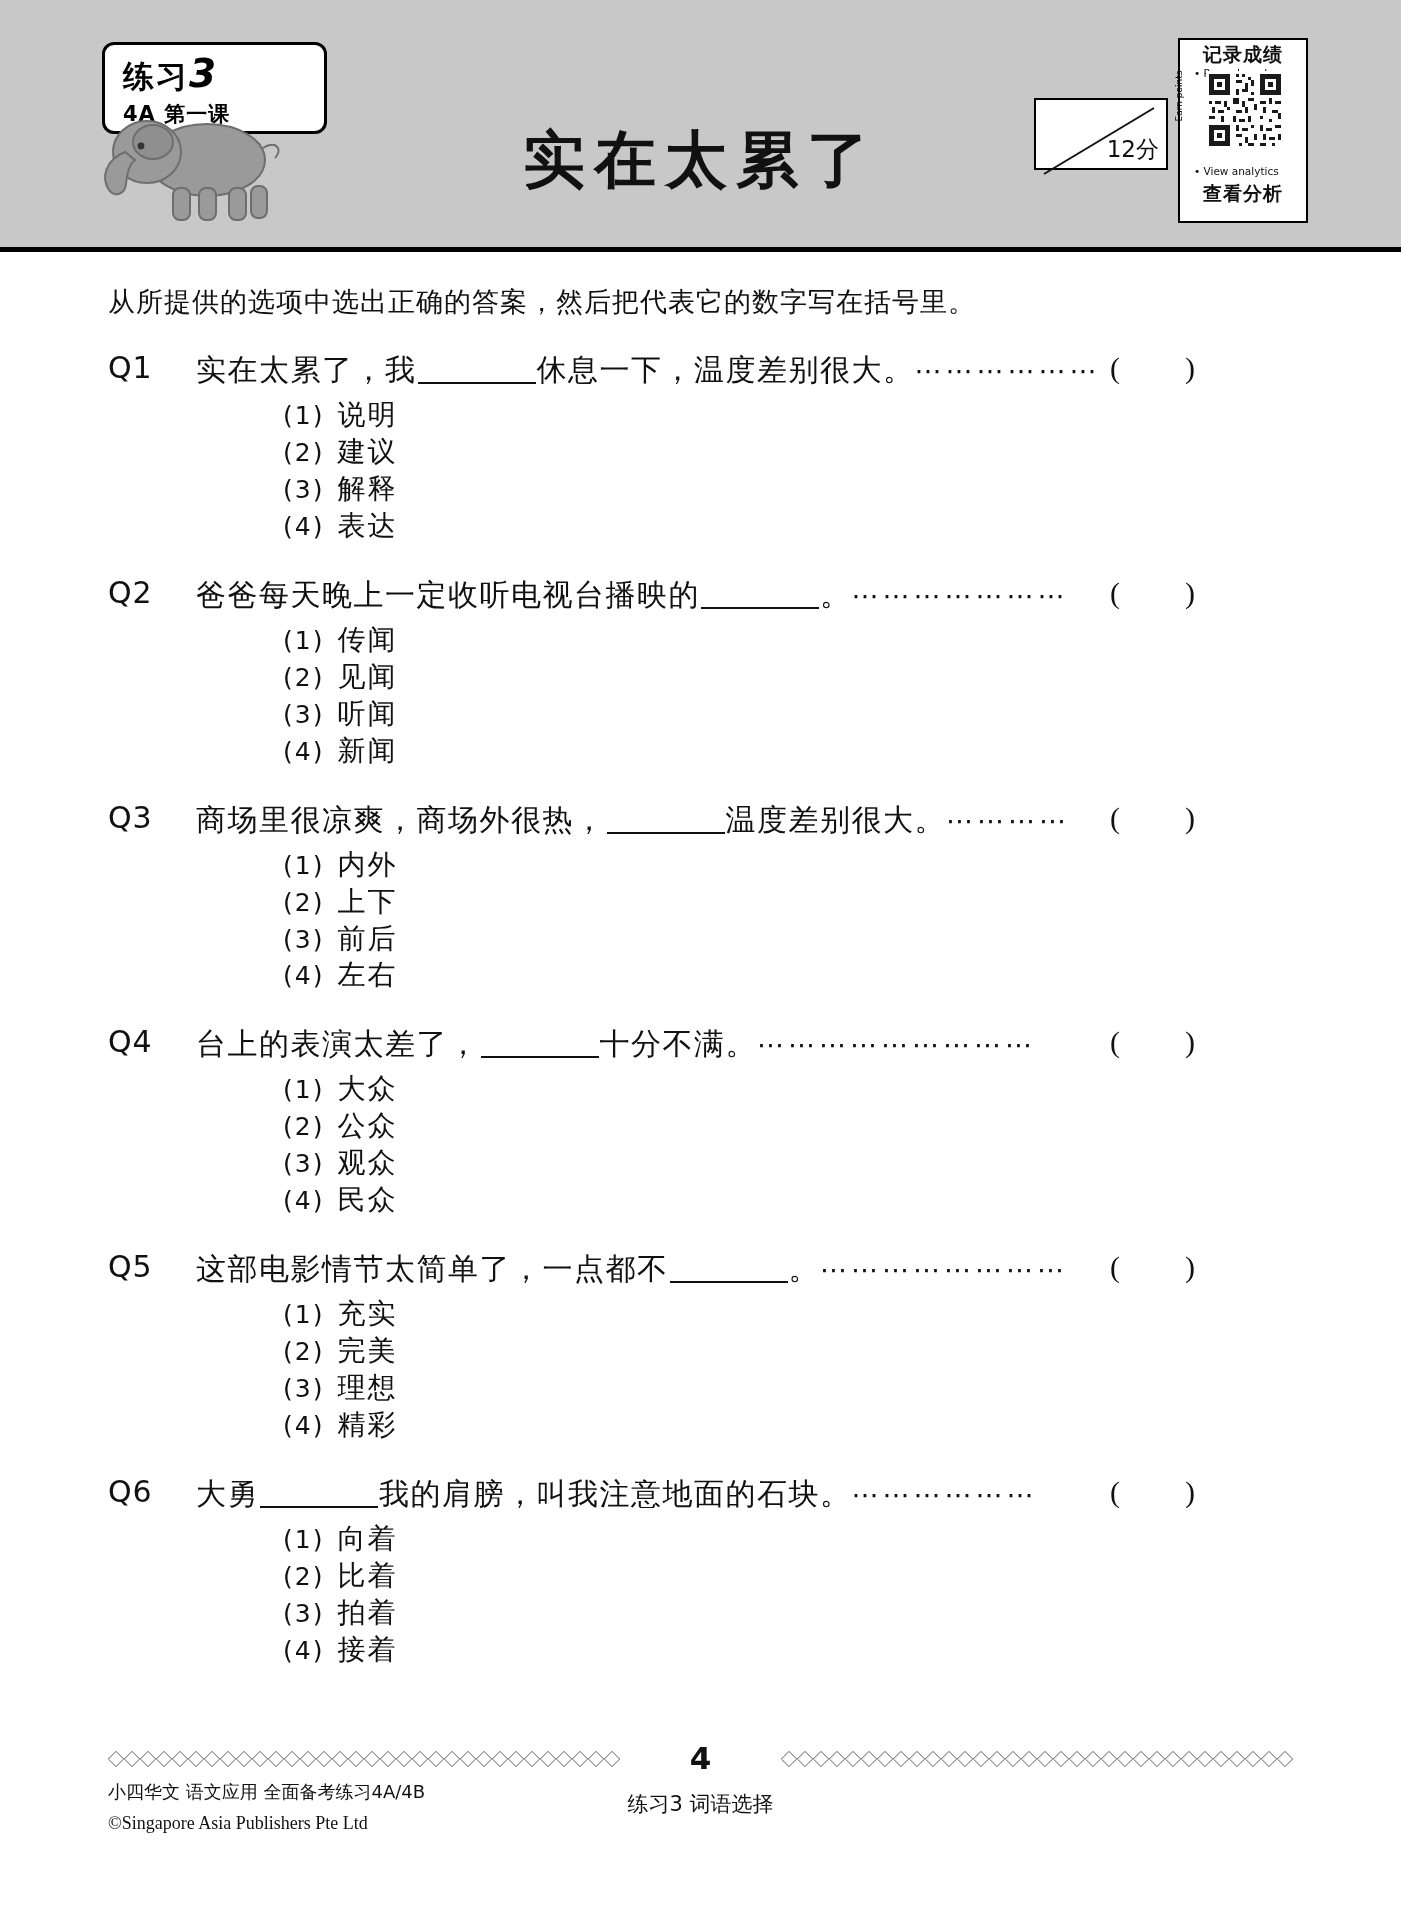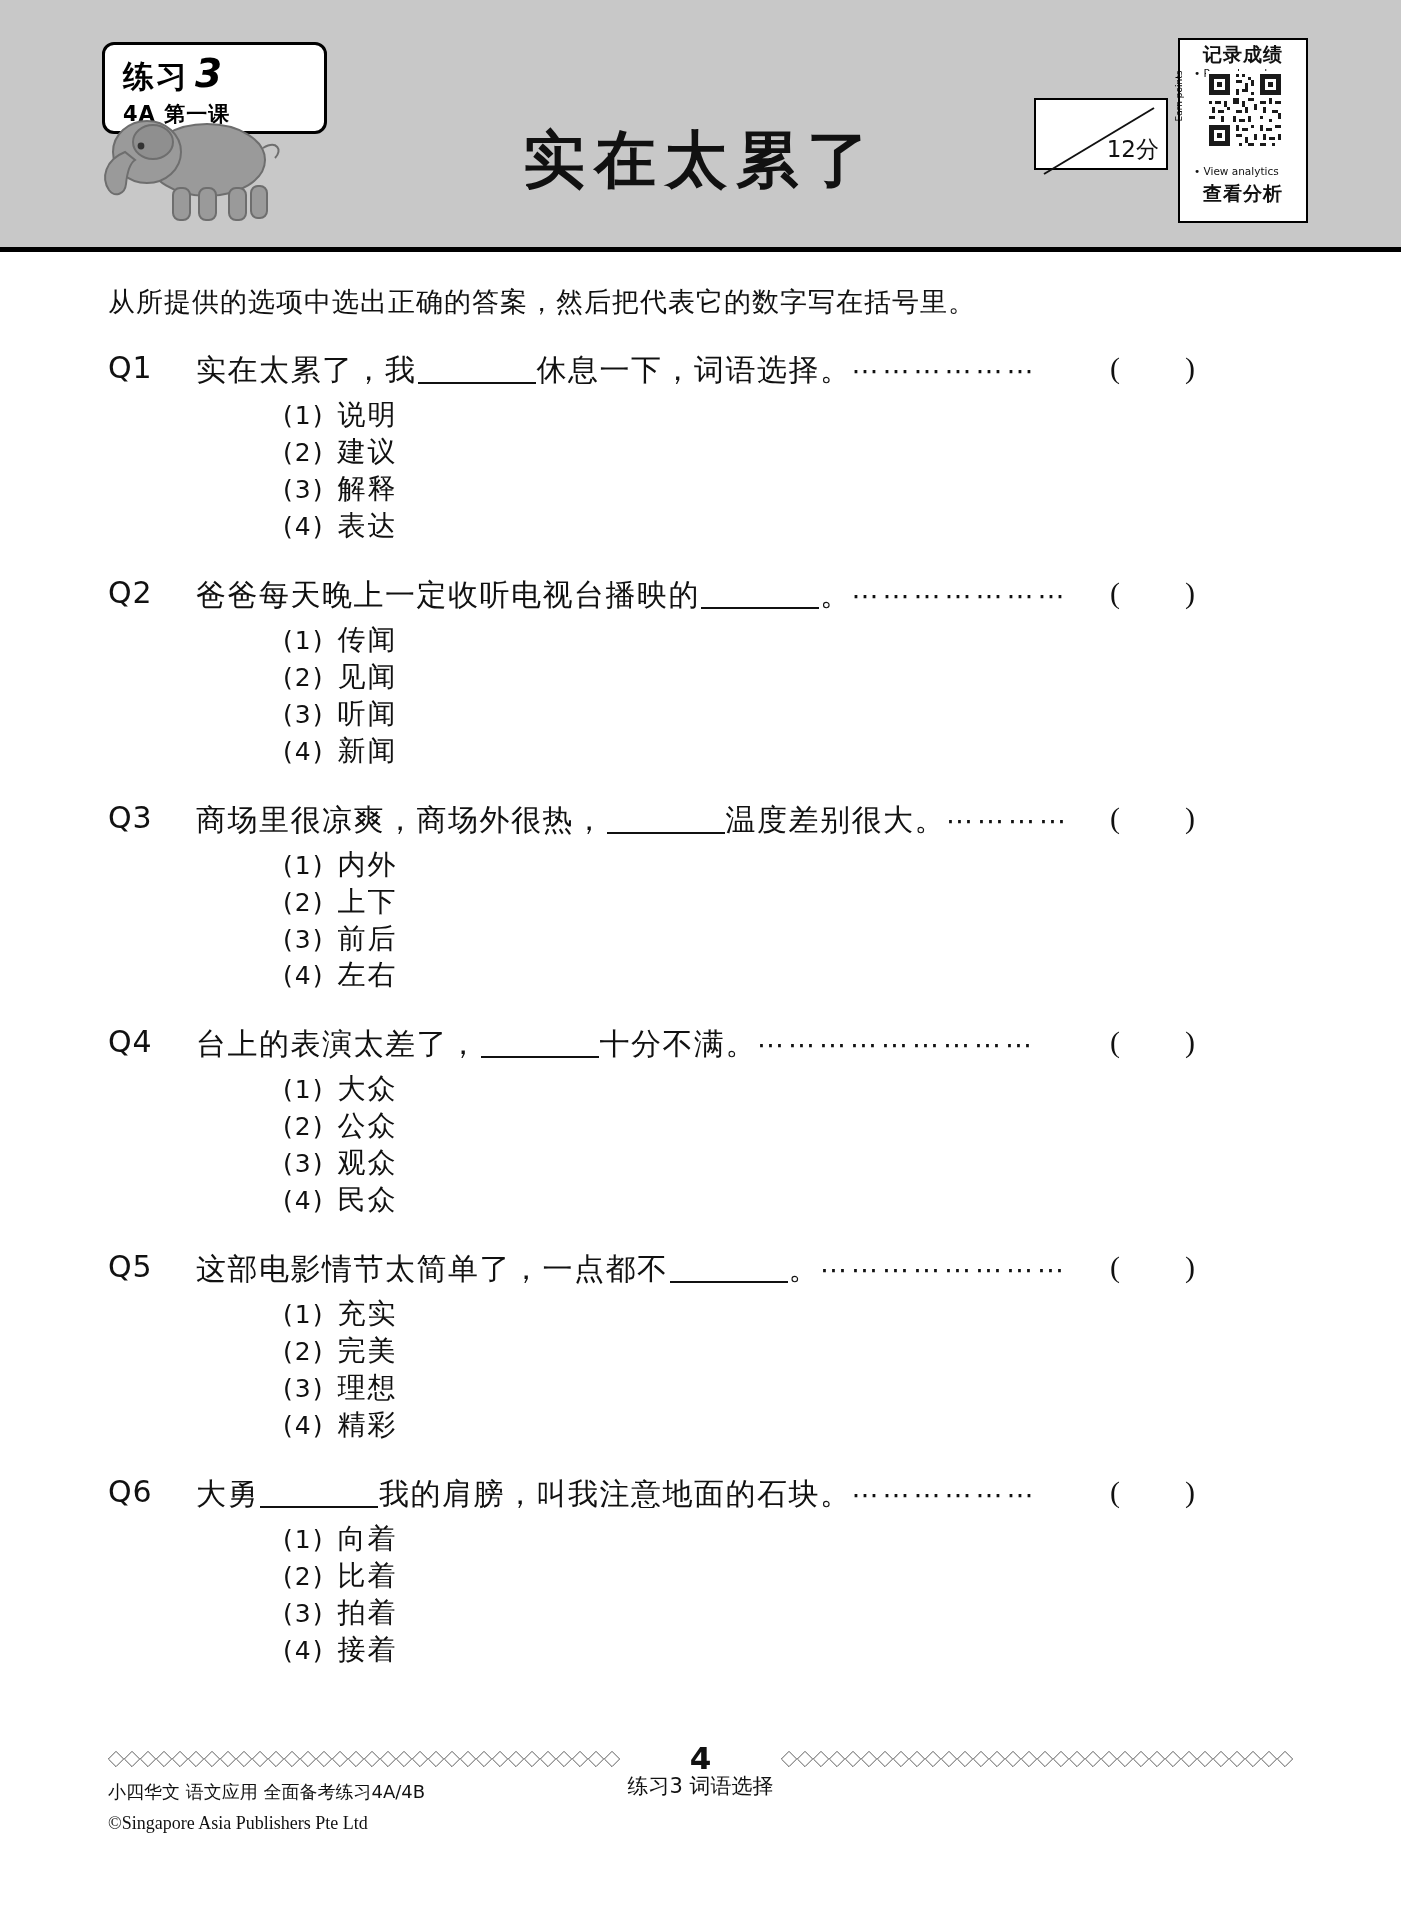--- a/index.html
+++ b/index.html
@@ -21,21 +21,21 @@
     border-bottom: 2px solid #000;
   }
 
   
   .badge {
     position: absolute; left: 102px; top: 42px; width: 225px; height: 92px;
     background: #fff; border: 3px solid #000; border-radius: 12px;
     padding: 6px 14px 0 18px;
   }
   .badge-row1 {
-    display: flex; align-items: baseline; gap: 6px;
+    display: flex; align-items: baseline; 
     font-family: "DejaVu Sans", sans-serif;
     font-weight: bold; letter-spacing: 2px;
   }
   .badge-title { font-size: 31px; }
   .badge-num { font-size: 39px; font-style: italic; }
   .badge-row2 {
     font-family: "DejaVu Sans", sans-serif;
     font-size: 21px; font-weight: bold; margin-top: 2px; letter-spacing: 1px;
   }
 
@@ -152,21 +152,21 @@
   .page-num {
     position: absolute; left: 0; top: -8px; width: 1401px; text-align: center;
     font-family: "DejaVu Sans", sans-serif; font-size: 31px; font-weight: bold; color: #111;
   }
   .footer-left {
     position: absolute; left: 108px; top: 28px;
     font-family: "DejaVu Sans", sans-serif; font-size: 18px; color: #111;
     line-height: 1.75;
   }
   .footer-center {
-    position: absolute; left: 0; top: 24px; width: 1401px; text-align: center;
+    position: absolute; left: 0; top: 42px; width: 1401px; text-align: center;
     font-family: "DejaVu Sans", sans-serif; font-size: 21px; color: #111;
   }
   .footer-copy { font-family: "Liberation Serif", serif; font-size: 18px; }
 </style>
 </head>
 <body>
 
 <div class="header-band">
 
   <div class="badge">
@@ -285,21 +285,21 @@
 </div>
 
 <div class="content">
 
   <div class="instruction">从所提供的选项中选出正确的答案，然后把代表它的数字写在括号里。</div>
 
   <div class="question">
     <div class="q-head">
       <div class="q-label">Q1</div>
       <div class="q-stem">
-        <span>实在太累了，我</span><span class="blank"></span><span>休息一下，词语选择。</span><span class="dots">⋯⋯⋯⋯⋯⋯</span>
+        <span>实在太累了，我</span><span class="blank"></span><span>休息一下，温度差别很大。</span><span class="dots">⋯⋯⋯⋯⋯⋯</span>
       </div>
       <div class="paren"><span class="l">(</span><span>)</span></div>
     </div>
     <div class="options">
       <div class="option"><span class="num">(1)</span><span>说明</span></div>
       <div class="option"><span class="num">(2)</span><span>建议</span></div>
       <div class="option"><span class="num">(3)</span><span>解释</span></div>
       <div class="option"><span class="num">(4)</span><span>表达</span></div>
     </div>
   </div>

